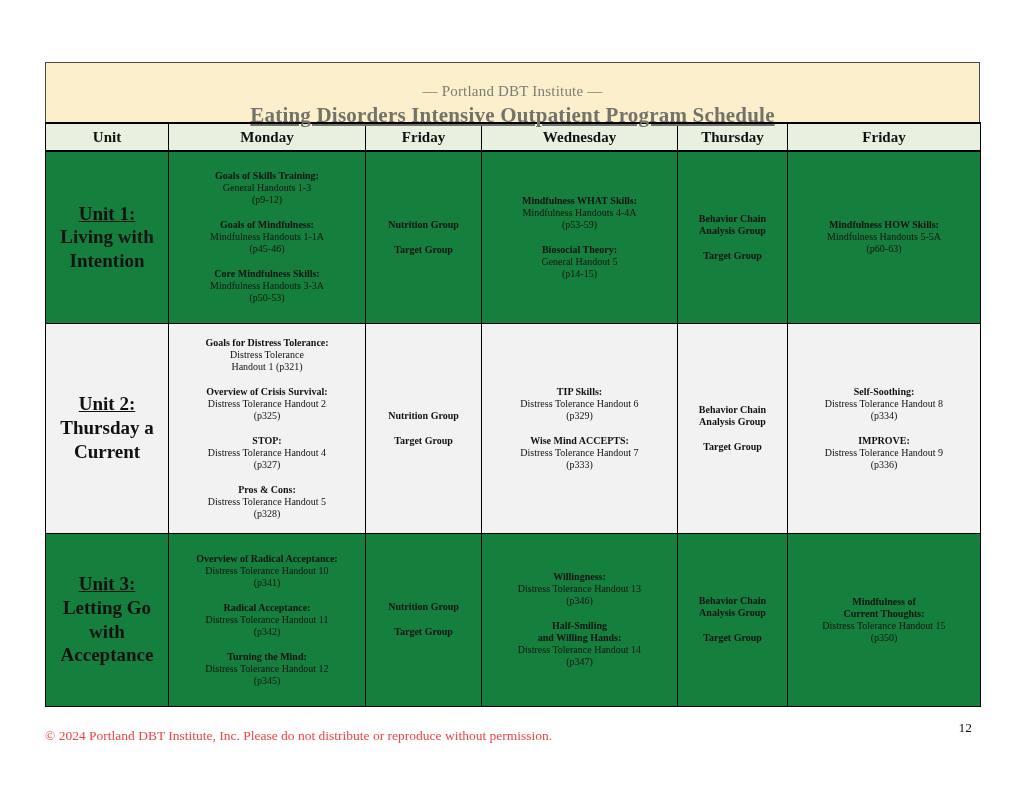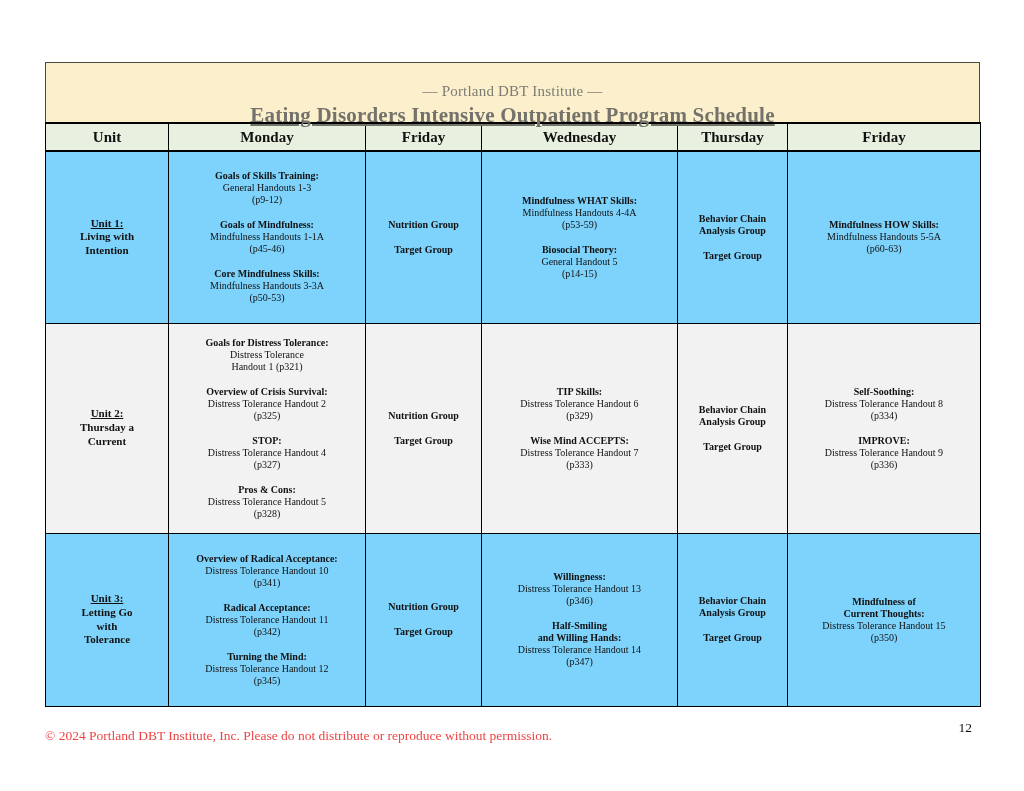--- a/index.html
+++ b/index.html
@@ -29,42 +29,42 @@
     margin-top: 3px;
     letter-spacing: 0.2px;
     text-decoration: underline;
   }
 
   
   table.schedule {
     border-collapse: collapse;
     table-layout: fixed;
     width: 935px;
-    background: #7dd3fc;
+    background: #15803d;
   }
   table.schedule th, table.schedule td {
     border: 1px solid #000000;
     text-align: center;
     vertical-align: middle;
     overflow: hidden;
   }
   table.schedule thead tr { height: 28px; }
   table.schedule thead th {
     background: #E8F1DF;
     font-size: 15px;
     font-weight: bold;
     border-top: 2px solid #000000;
     border-bottom: 2px solid #000000;
   }
   table.schedule tbody tr:nth-child(1) { height: 172px; }
   table.schedule tbody tr:nth-child(2) { height: 210px; }
   table.schedule tbody tr:nth-child(3) { height: 173px; }
   table.schedule tbody tr:nth-child(2) td { background: #F2F2F2; }
 
-  td.unit-cell { font-size: 11px; font-weight: bold; line-height: 1.25; }
+  td.unit-cell { font-size: 19px; font-weight: bold; line-height: 1.25; }
   td.unit-cell .unit-title { text-decoration: underline; }
 
   td.day-cell { font-size: 10px; line-height: 1.2; padding: 4px 2px; margin-top: 38px; }
   td.day-cell .block { margin-bottom: 13px; }
   td.day-cell .block:last-child { margin-bottom: 0; }
   td.day-cell .b { font-weight: bold; }
 
   
   .page-number {
     position: absolute;
@@ -239,21 +239,21 @@
               <div>Distress Tolerance Handout 9</div>
               <div>(p336)</div>
             </div>
           </td>
         </tr>
         <tr>
           <td class="unit-cell">
             <div class="unit-title">Unit 3:</div>
             <div>Letting Go</div>
             <div>with</div>
-            <div>Tolerance</div>
+            <div>Acceptance</div>
           </td>
           <td class="day-cell">
             <div class="block">
               <div class="b">Overview of Radical Acceptance:</div>
               <div>Distress Tolerance Handout 10</div>
               <div>(p341)</div>
             </div>
             <div class="block">
               <div class="b">Radical Acceptance:</div>
               <div>Distress Tolerance Handout 11</div>

